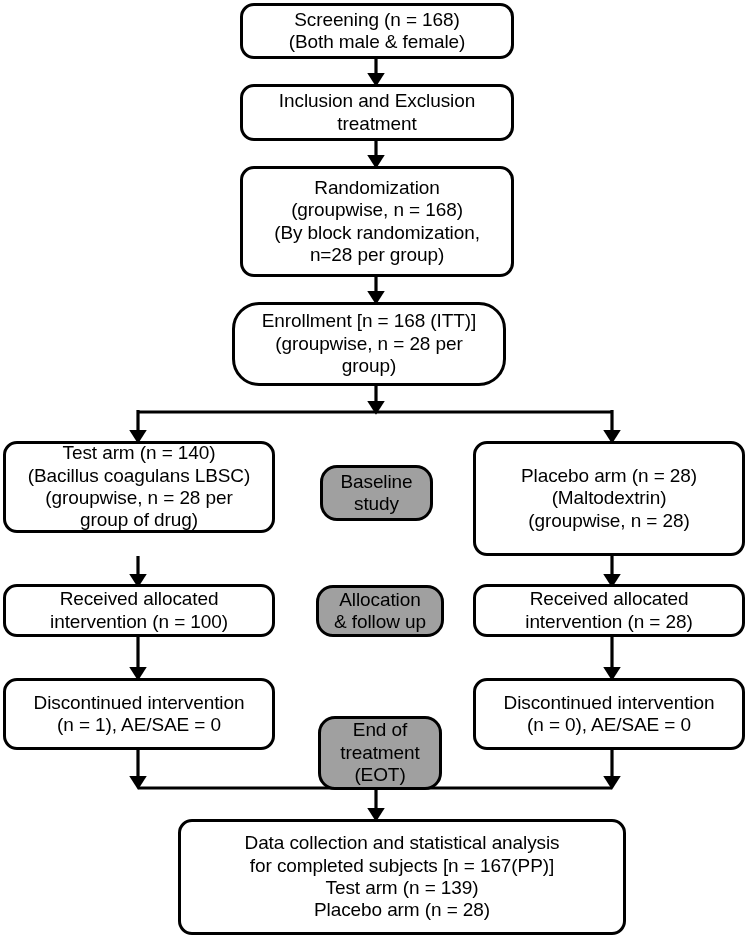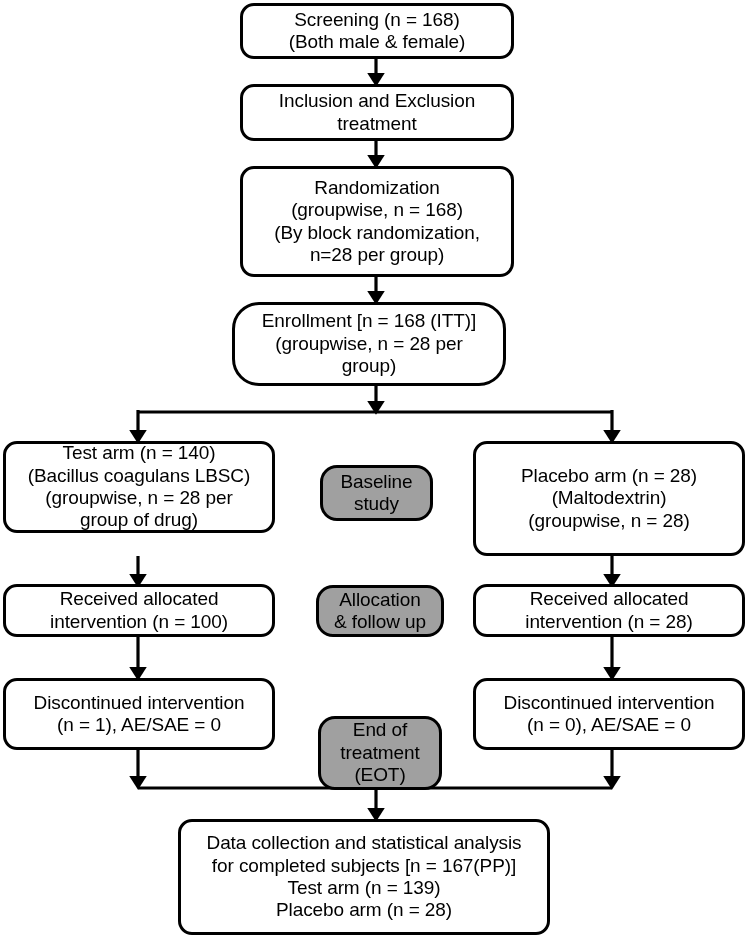--- a/index.html
+++ b/index.html
@@ -152,20 +152,20 @@
     <span class="ln">Allocation</span>
     <span class="ln">&amp; follow up</span>
   </div>
 
   <div class="node gray" style="left:318px; top:676px; width:124px; height:74px;margin-top:40px;">
     <span class="ln">End of</span>
     <span class="ln">treatment</span>
     <span class="ln">(EOT)</span>
   </div>
 
-  <div class="node" style="left:178px; top:819px; width:372px; height:116px;">
+  <div class="node" style="left:178px; top:819px; width:448px; height:116px;">
     <span class="ln">Data collection and statistical analysis</span>
     <span class="ln">for completed subjects [n = 167(PP)]</span>
     <span class="ln">Test arm (n = 139)</span>
     <span class="ln">Placebo arm (n = 28)</span>
   </div>
 
 </div>
 
 </body></html>

